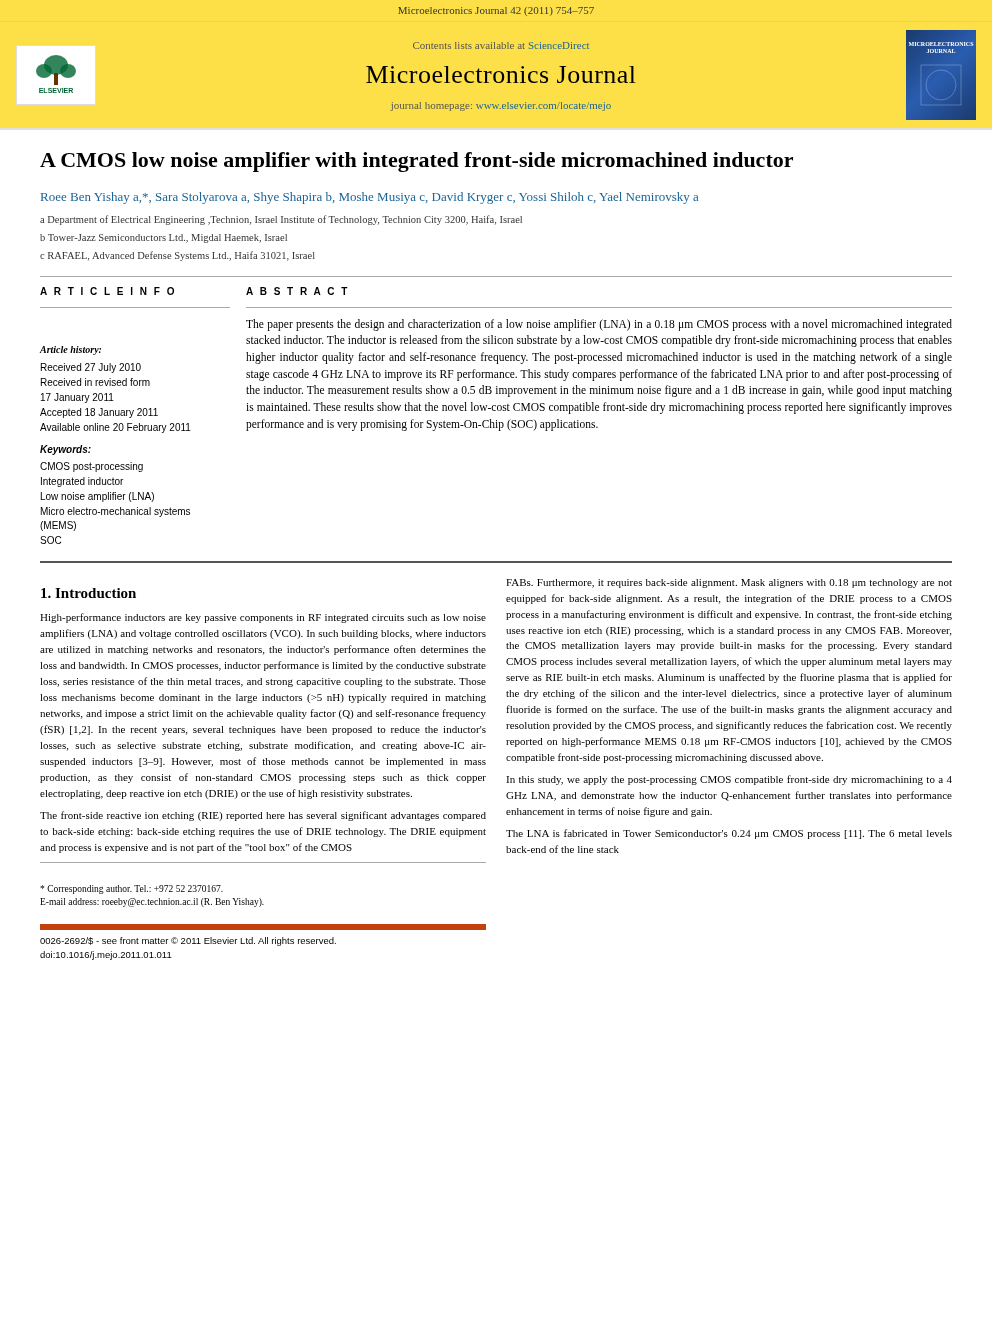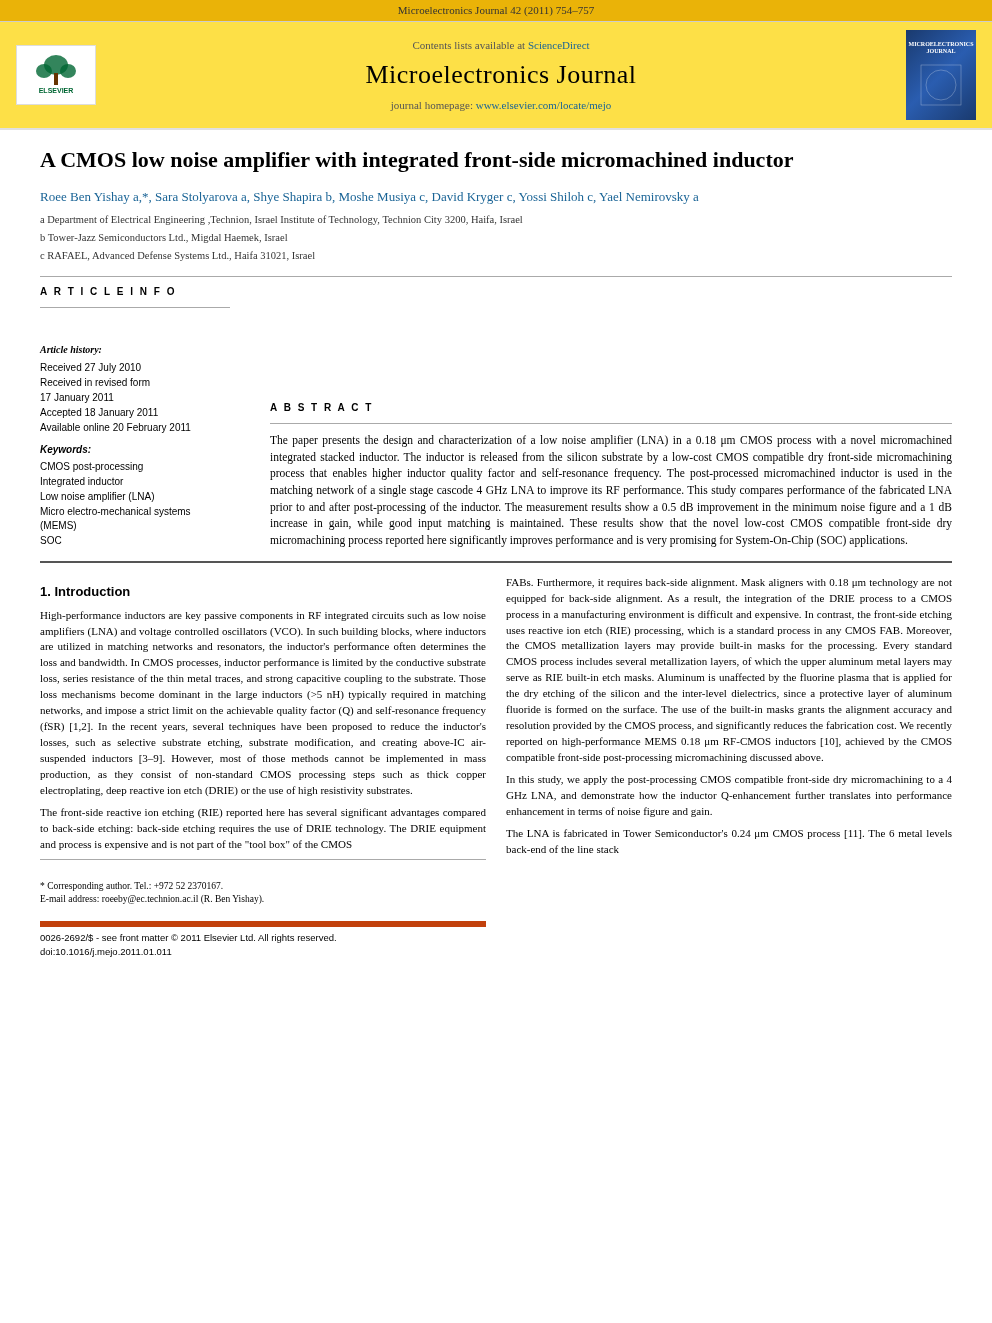--- a/index.html
+++ b/index.html
@@ -6,21 +6,21 @@
     body {
       font-family: 'Times New Roman', Times, serif;
       background: #fff;
       color: #000;
       width: 992px;
       min-height: 1323px;
       font-size: 13px;
       line-height: 1.4;
     }
     .journal-header-bar {
-      background: #eab308;
+      background: #fde047;
       border-bottom: 1px solid #ccc;
       text-align: center;
       padding: 3px 0;
       font-size: 11px;
       color: #333;
     }
     .top-banner {
       display: flex;
       align-items: center;
       padding: 8px 16px;
@@ -97,23 +97,22 @@
       font-size: 10.5px;
       color: #333;
       margin-bottom: 12px;
       line-height: 1.5;
     }
     .affiliations div { margin-bottom: 2px; }
     hr.thin { border: none; border-top: 1px solid #aaa; margin: 8px 0; }
     hr.thick { border: none; border-top: 2px solid #555; margin: 8px 0; }
     .two-col {
       display: flex;
-      gap: 40px;
+      gap: 16px;
       margin-top: 8px;
-      align-items: flex-end;
     }
     .article-info {
       width: 190px;
       flex-shrink: 0;
     }
     .abstract-col {
       flex: 1;
     }
     .section-heading {
       font-size: 10px;
@@ -170,25 +169,25 @@
       margin-top: 12px;
     }
     .body-col {
       flex: 1;
       font-size: 11px;
       line-height: 1.45;
       text-align: justify;
       font-family: 'Times New Roman', serif;
     }
     .section-title-num {
-      font-size: 13px;
+      font-size: 15px;
       font-weight: bold;
       margin-bottom: 6px;
       margin-top: 8px;
-      font-family: Liberation Sans, sans-serif;
+      font-family: Liberation Serif, serif;
     }
     .body-col p { margin-bottom: 6px; }
     .footnote-area {
       border-top: 1px solid #aaa;
       margin-top: 10px;
       padding-top: 20px;
       font-size: 9.5px;
       font-family: 'Times New Roman', serif;
     }
     .footnote-bar {

